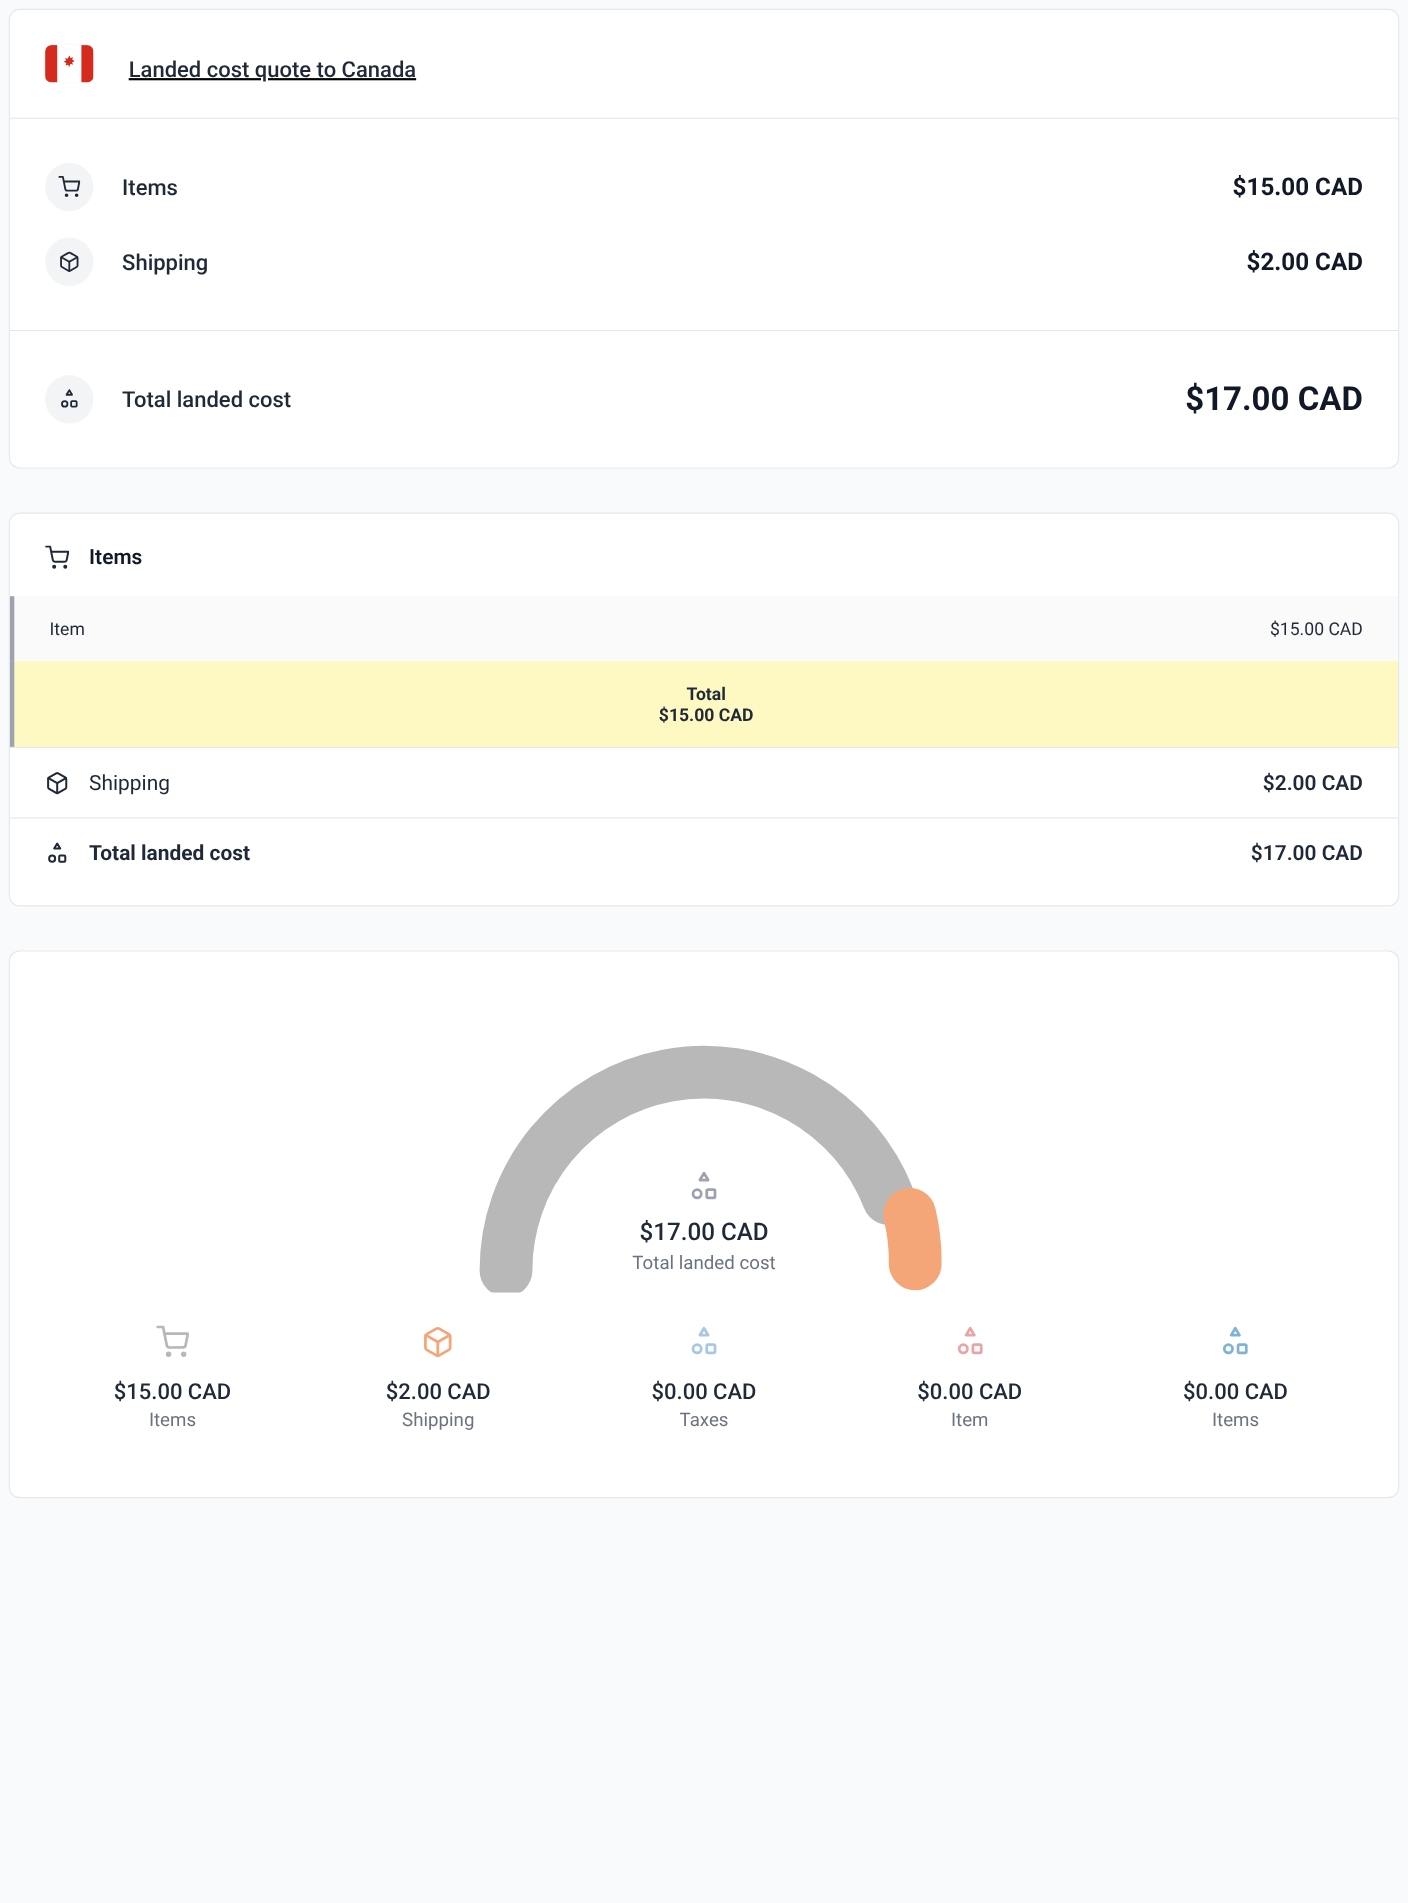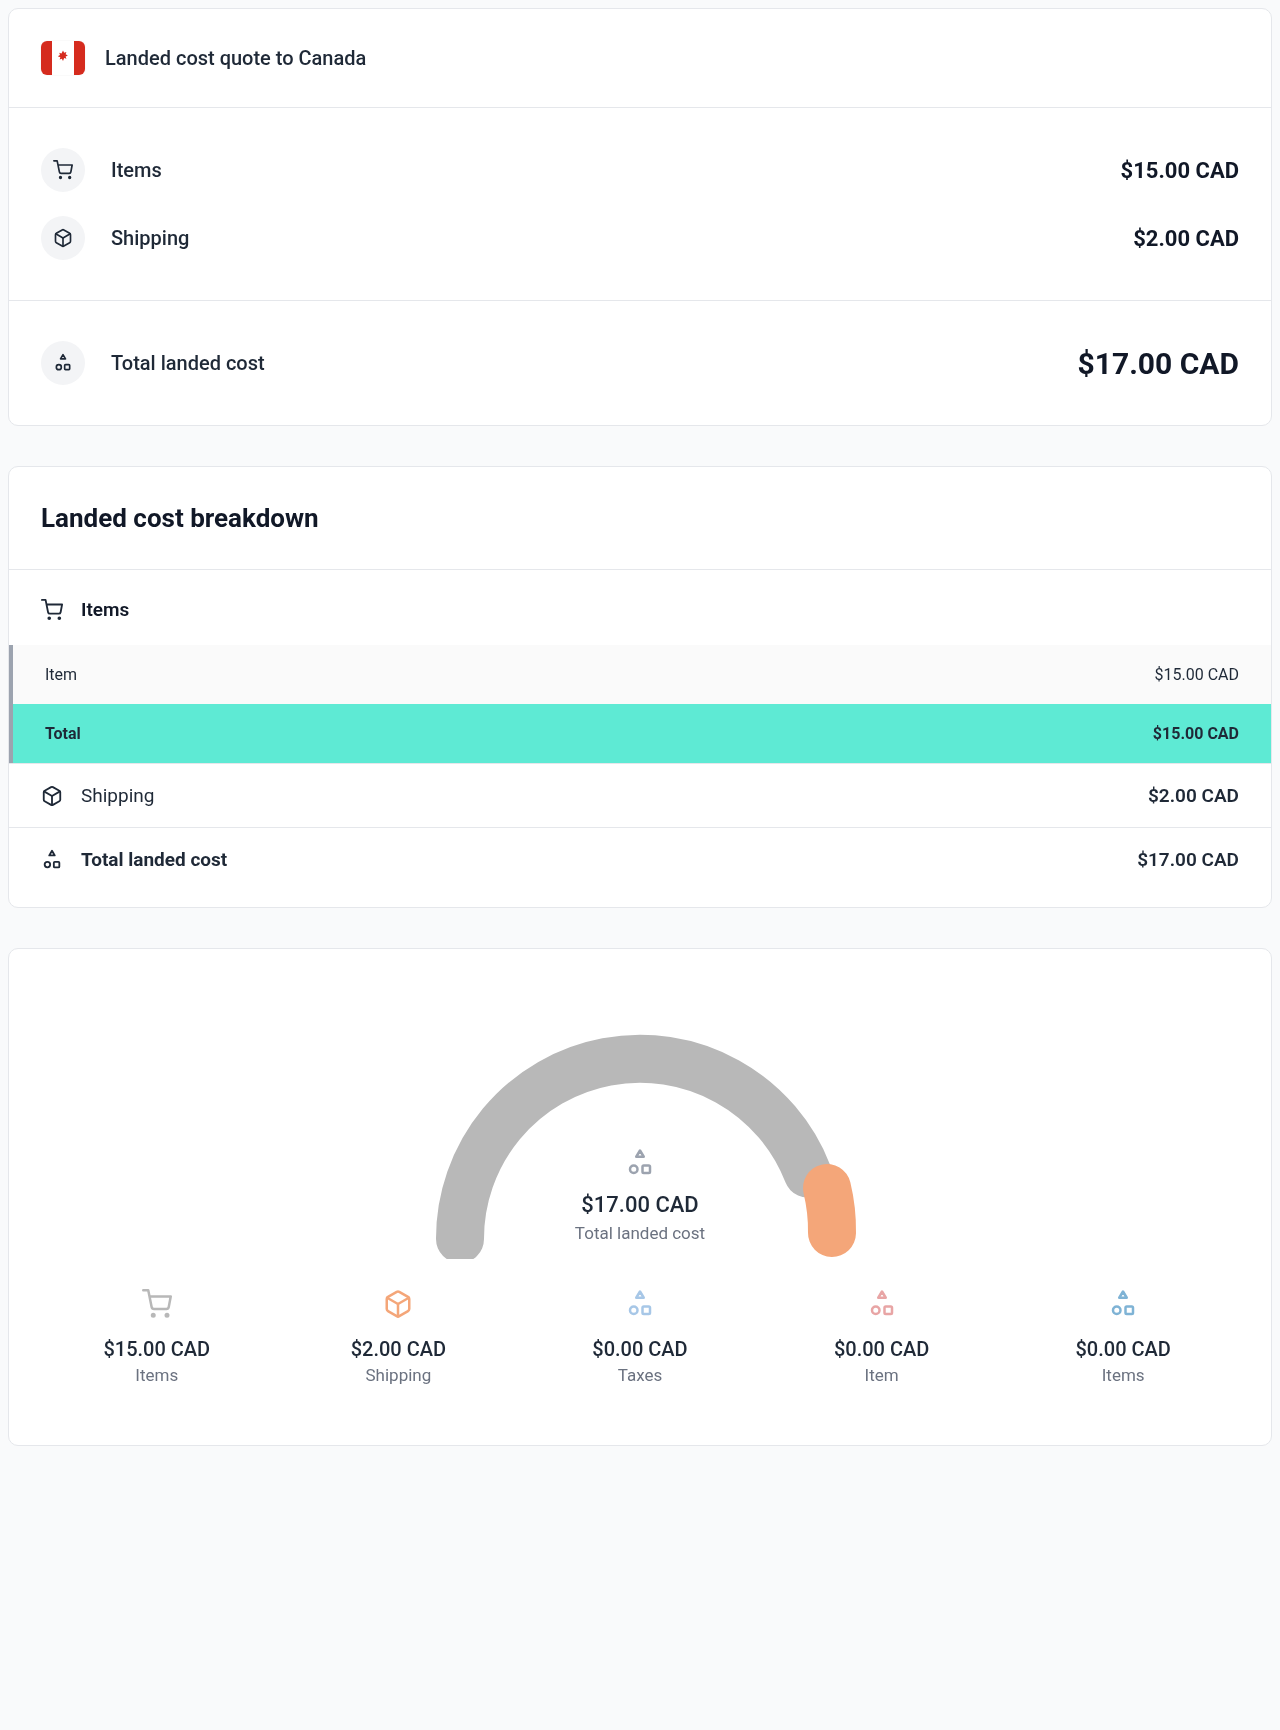--- a/index.html
+++ b/index.html
@@ -11,24 +11,25 @@
     }
     .card {
       background: #fff;
       border: 1px solid #e5e7eb;
       border-radius: 10px;
       margin-bottom: 40px;
       overflow: hidden;
     }
     .card-header {
       display: flex;
-      align-items: center;
-      gap: 20px;
+      align-items: flex-end;
+      gap: 32px;
       padding: 32px;
       border-bottom: 1px solid #e5e7eb;
+      text-decoration: underline;
     }
     .flag {
       width: 44px;
       height: 34px;
       border-radius: 6px;
       position: relative;
       background: #fff;
       box-shadow: 0 0 0 1px rgba(0,0,0,.02);
       overflow: hidden;
       flex-shrink: 0;
@@ -123,22 +124,23 @@
       display: flex;
       justify-content: space-between;
       align-items: center;
       padding: 20px 32px;
       font-size: 16px;
       color: #1f2937;
       background: #fafafa;
       border-left: 4px solid #9ca3af;
     }
     .sub-row.total {
-      background: #5eead4;
+      background: #fef9c3;
       font-weight: 700;
+      flex-direction: column;
     }
     .line-row {
       display: flex;
       justify-content: space-between;
       align-items: center;
       padding: 20px 32px;
       border-top: 1px solid #e5e7eb;
       font-size: 19px;
       color: #1f2937;
     }
@@ -248,21 +250,20 @@
             </svg>
         </div>
         <div class="row-label">Total landed cost</div>
       </div>
       <div class="row-value-big">$17.00 CAD</div>
     </div>
   </div>
 </div>
 
 <div class="card">
-  <div class="breakdown-title">Landed cost breakdown</div>
 
   <div class="section-head">
     <div class="icon-plain">
       <svg width="22" height="22" viewBox="0 0 24 24" fill="none" stroke="currentColor" stroke-width="2" stroke-linecap="round" stroke-linejoin="round">
           <circle cx="9" cy="21" r="1"></circle>
           <circle cx="20" cy="21" r="1"></circle>
           <path d="M1 1h4l2.7 13.4a2 2 0 0 0 2 1.6h9.7a2 2 0 0 0 2-1.6L23 6H6"></path>
         </svg>
     </div>
     <div class="lbl">Items</div>

